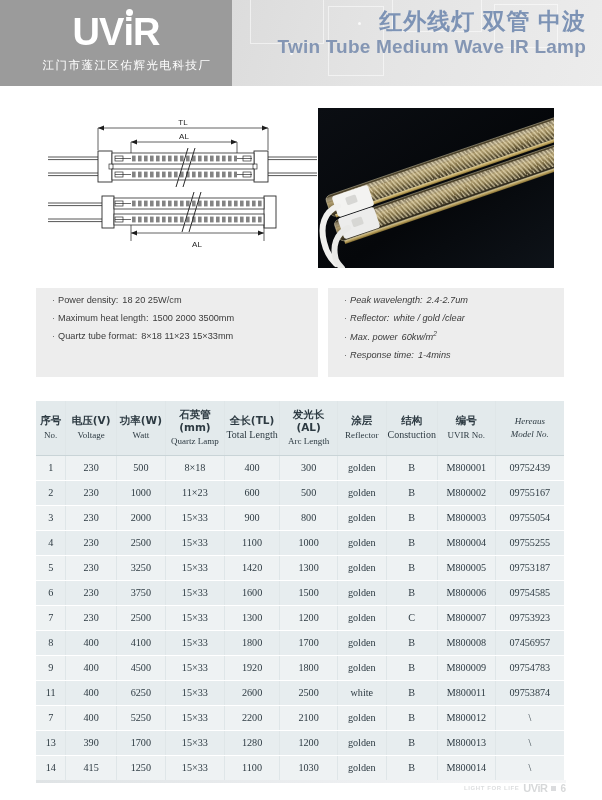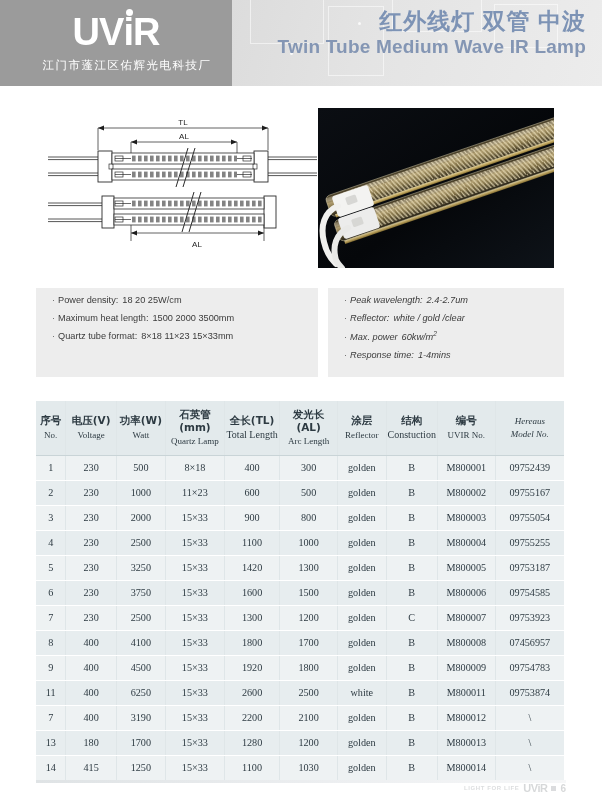--- a/index.html
+++ b/index.html
@@ -516,32 +516,32 @@
               <td class="col-tl">2600</td>
               <td class="col-al">2500</td>
               <td class="col-ref">white</td>
               <td class="col-con">B</td>
               <td class="col-uvir">M800011</td>
               <td class="col-her">09753874</td>
             </tr>
             <tr>
               <td class="col-no">7</td>
               <td class="col-v">400</td>
-              <td class="col-w">3190</td>
+              <td class="col-w">5250</td>
               <td class="col-qt">15×33</td>
               <td class="col-tl">2200</td>
               <td class="col-al">2100</td>
               <td class="col-ref">golden</td>
               <td class="col-con">B</td>
               <td class="col-uvir">M800012</td>
               <td class="col-her">\</td>
             </tr>
             <tr>
               <td class="col-no">13</td>
-              <td class="col-v">180</td>
+              <td class="col-v">390</td>
               <td class="col-w">1700</td>
               <td class="col-qt">15×33</td>
               <td class="col-tl">1280</td>
               <td class="col-al">1200</td>
               <td class="col-ref">golden</td>
               <td class="col-con">B</td>
               <td class="col-uvir">M800013</td>
               <td class="col-her">\</td>
             </tr>
             <tr>

